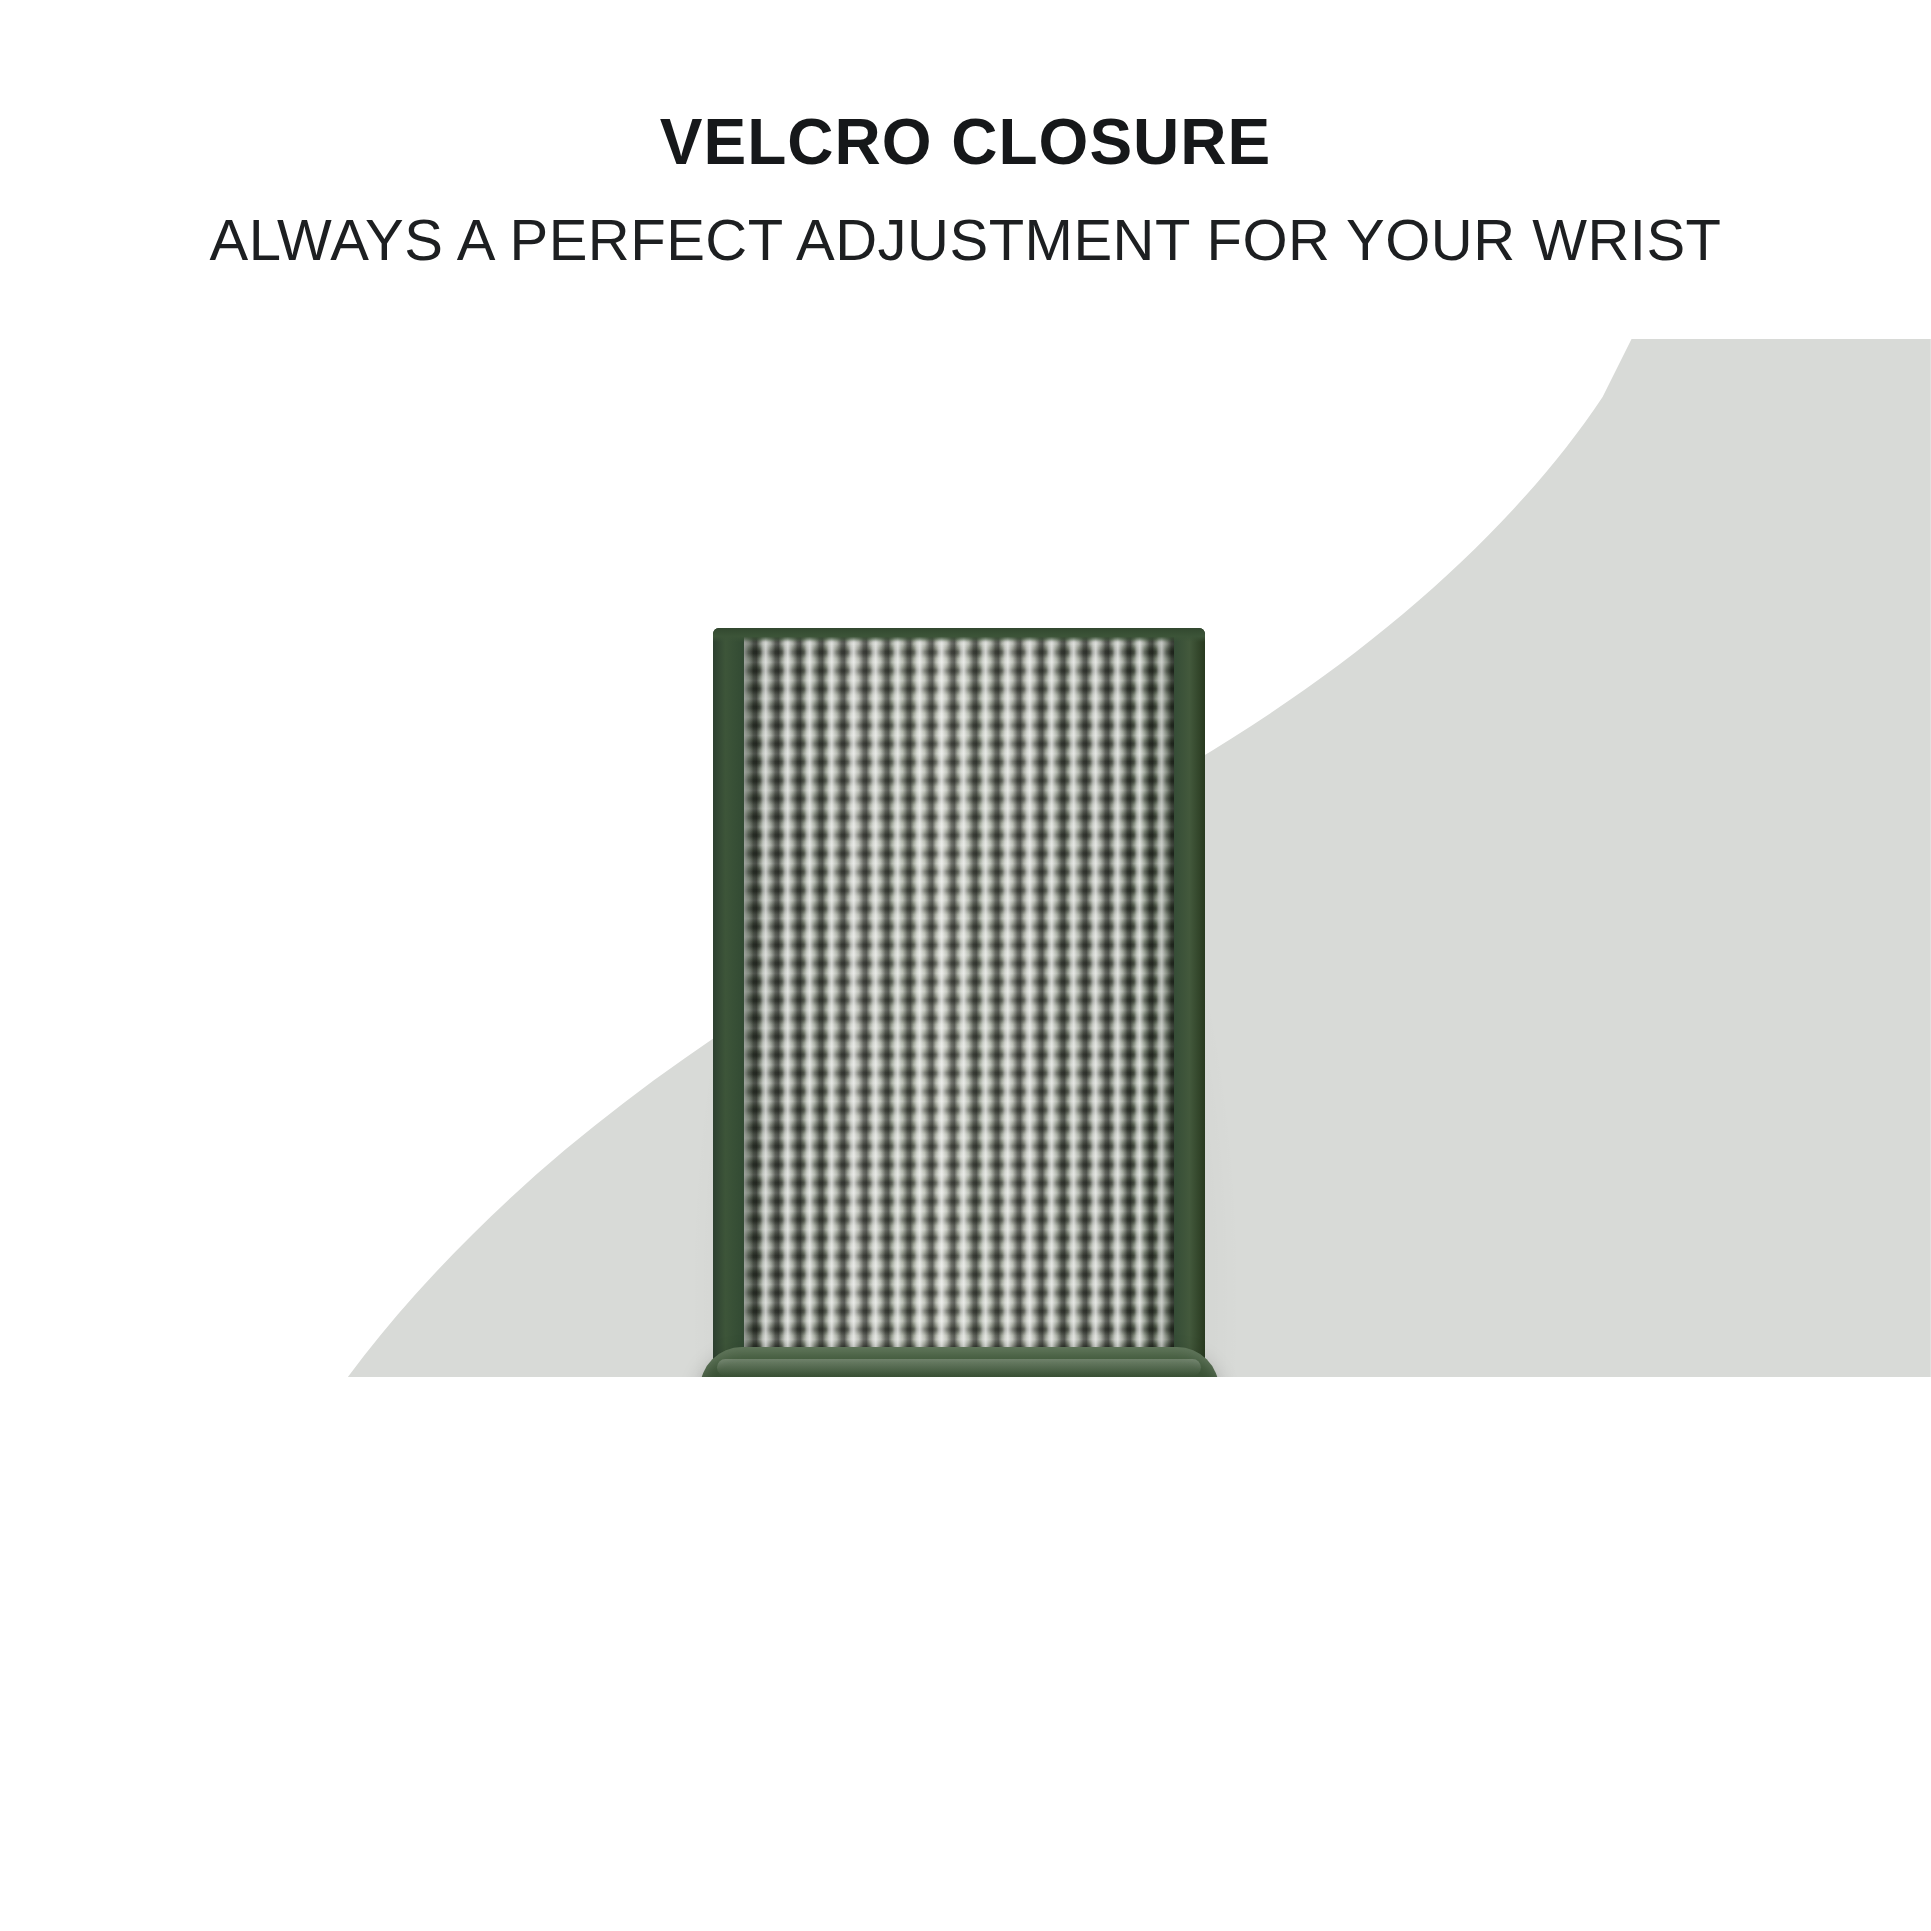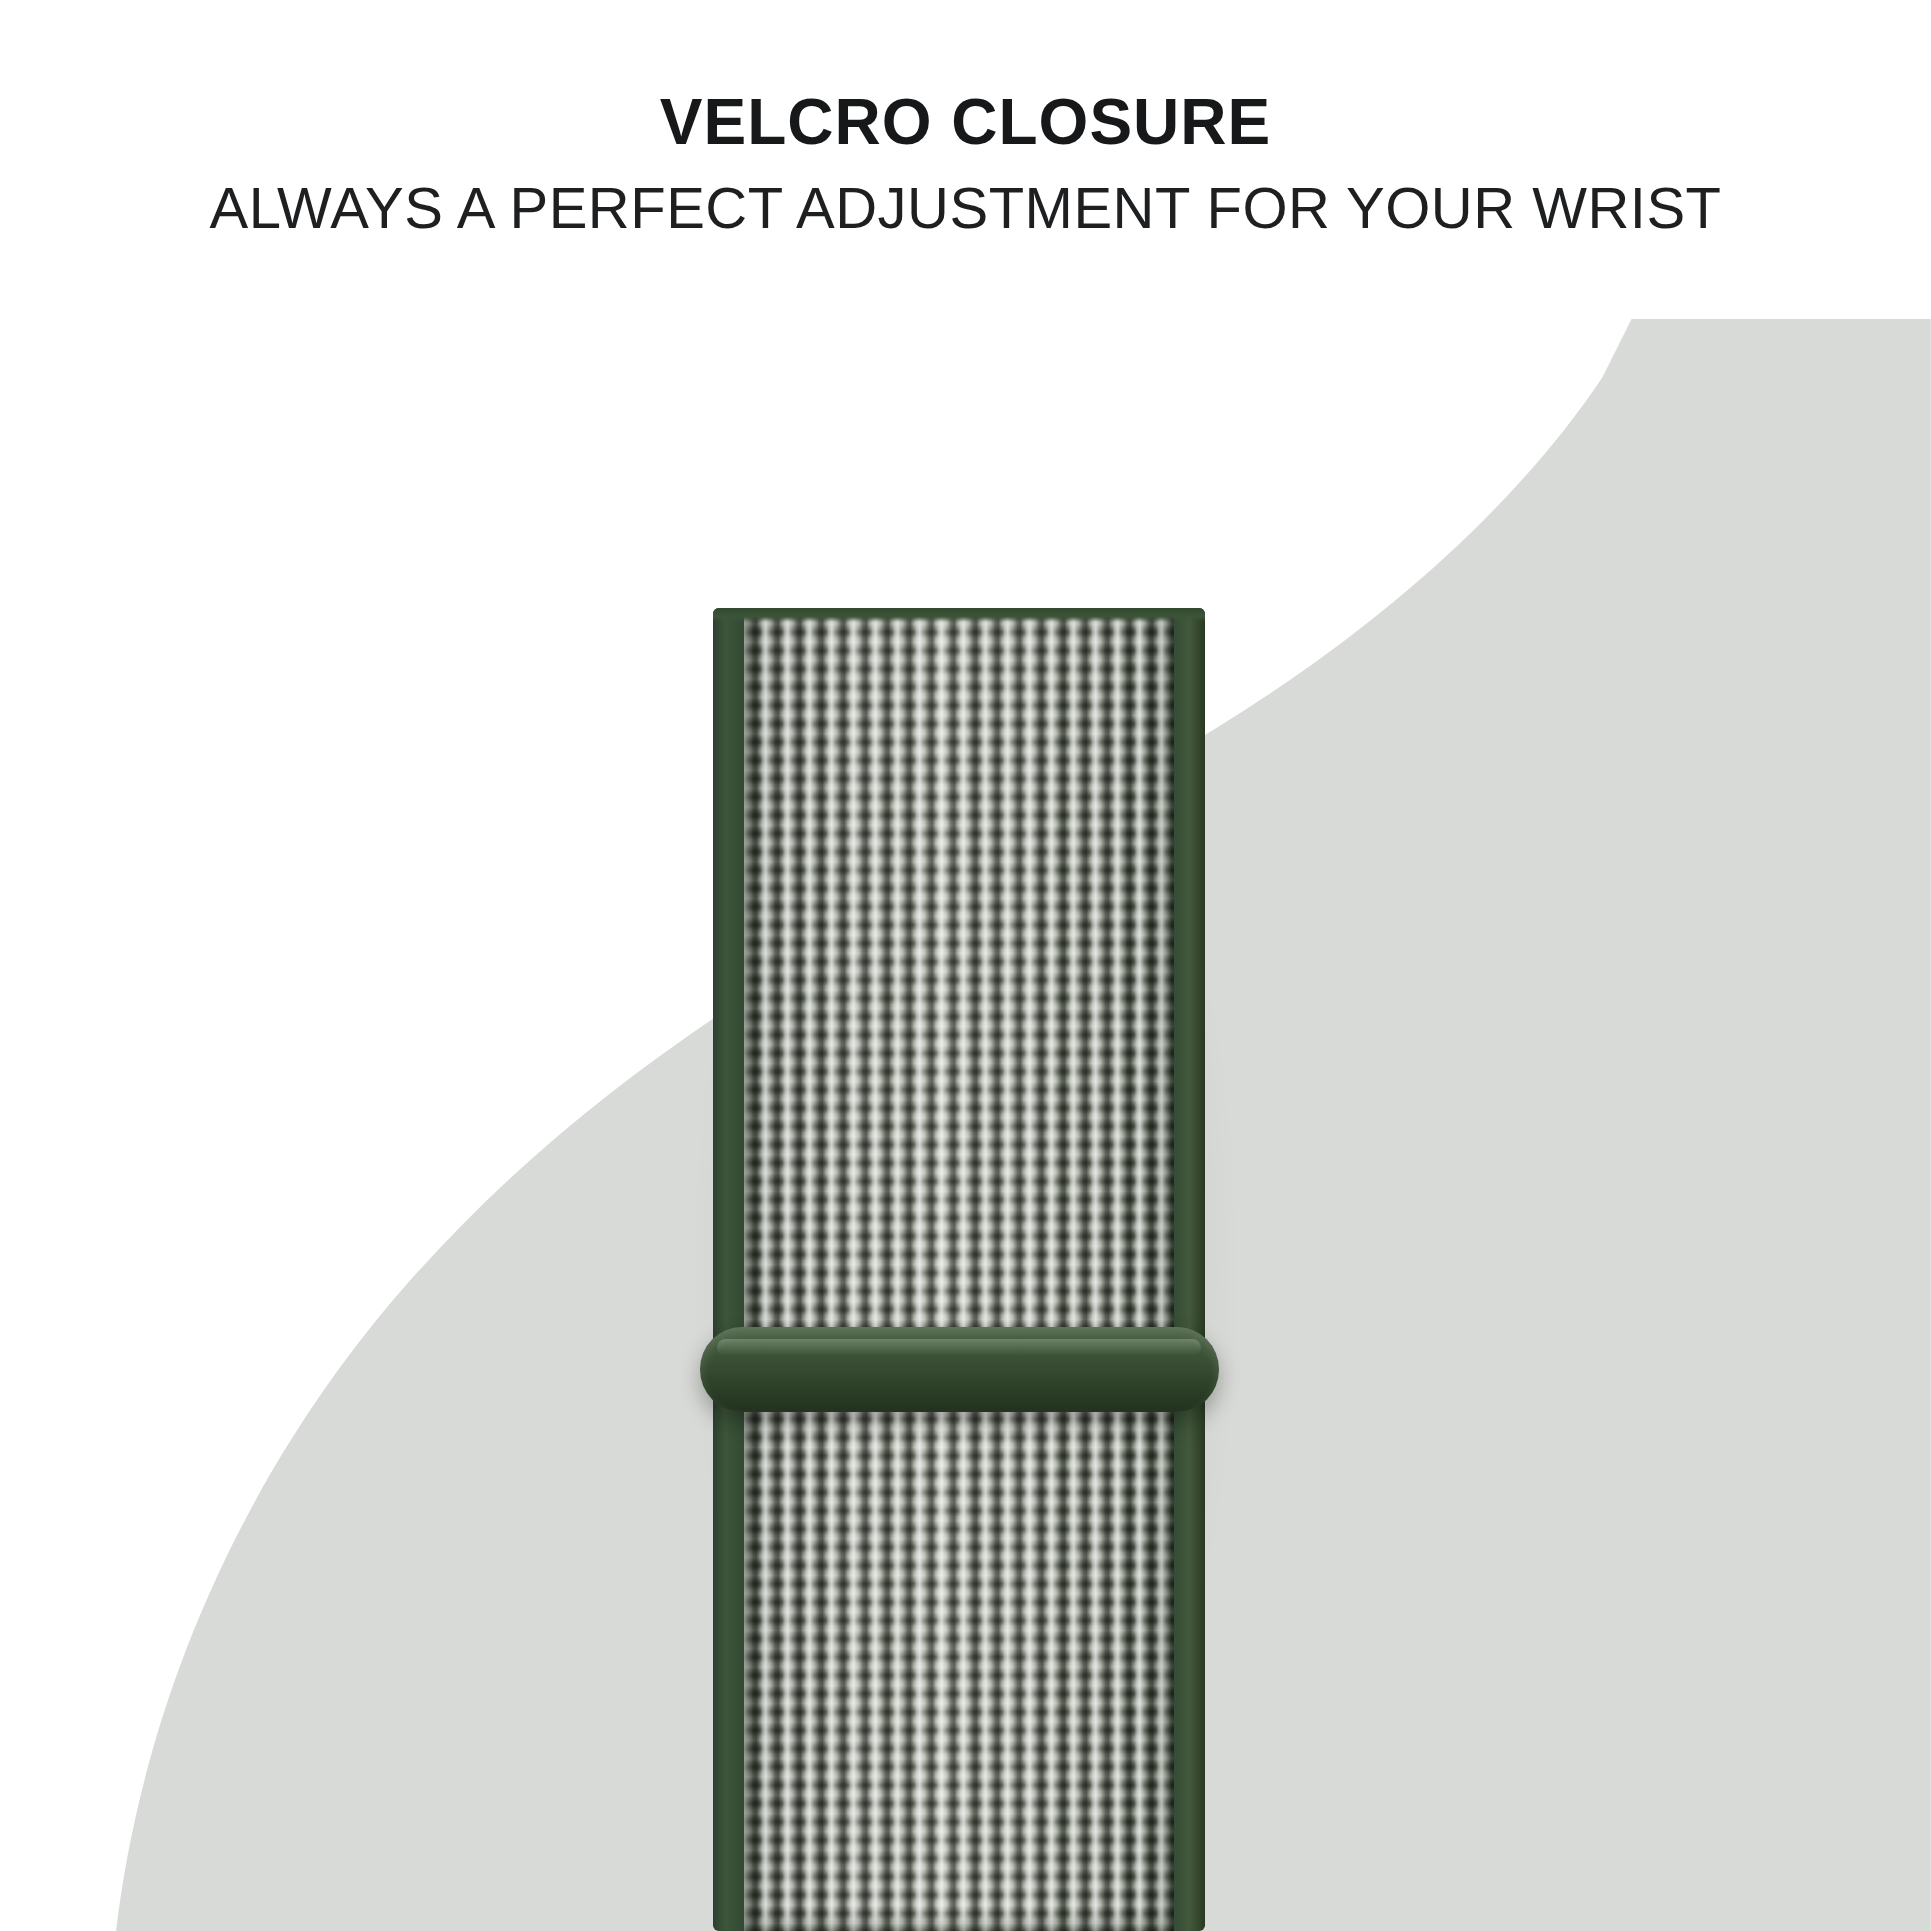--- a/index.html
+++ b/index.html
@@ -9,41 +9,42 @@
   }
   body {
     width: 1931px;
     height: 1931px;
     overflow: hidden;
     font-family: "Liberation Sans", sans-serif;
   }
   .canvas {
     position: relative;
     width: 1931px;
-    height: 1931px;
+    height: 1357px;
     background: #ffffff;
     overflow: hidden;
+    margin-top: 20px;
   }
 
   
   .headline {
     position: absolute;
     top: 89px;
     left: 0;
     width: 1931px;
     text-align: center;
     font-size: 64px;
     font-weight: bold;
     letter-spacing: 1px;
     color: #16181a;
     line-height: 1.05;
   }
   .subheadline {
     position: absolute;
-    top: 178px;
+    top: 190px;
     left: 0;
     width: 1931px;
     text-align: center;
     font-size: 58px;
     font-weight: 300;
     letter-spacing: 0.5px;
     color: #1d1f21;
     line-height: 1.05;
     white-space: nowrap;
   }

